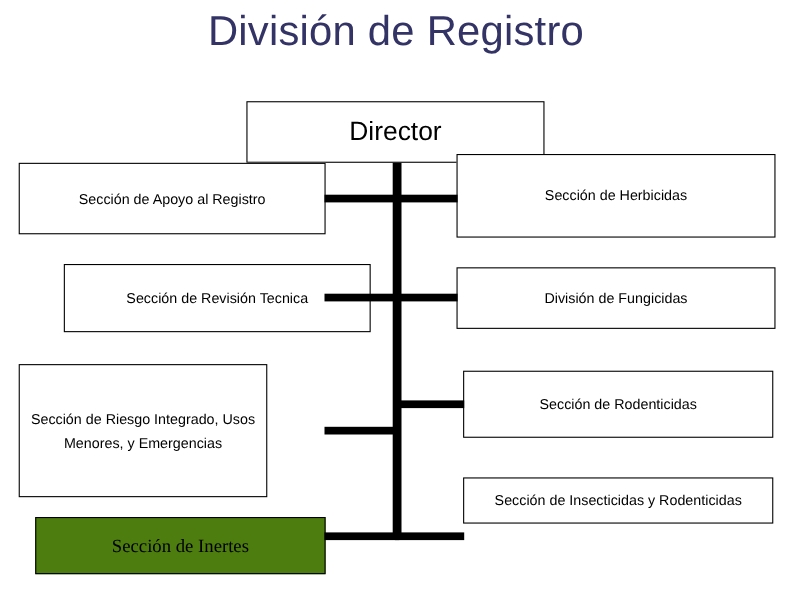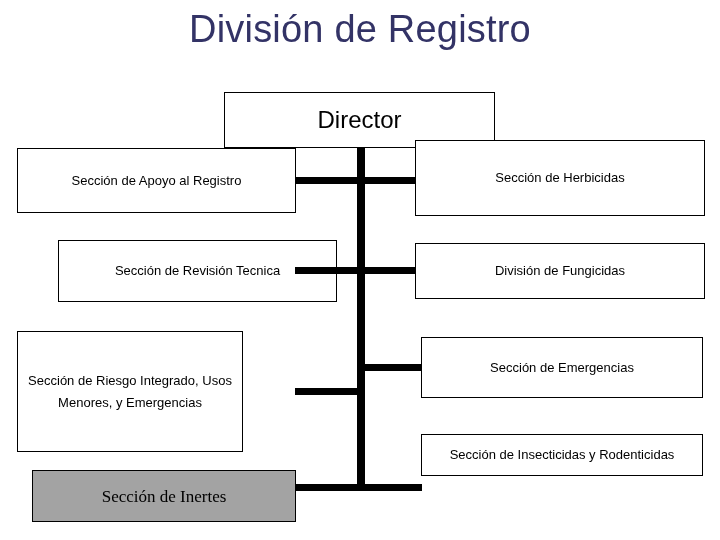--- a/index.html
+++ b/index.html
@@ -49,21 +49,21 @@
     font-family: "Liberation Sans", sans-serif;
     font-size: 13px;
     line-height: 22px;
     padding: 0 4px;
   }
   .node.root {
     font-size: 24px;
     line-height: 28px;
   }
   .node.teal {
-    background: #a3a3a3;
+    background: #4d7c0f;
     font-family: "Liberation Serif", serif;
     font-size: 17px;
     line-height: 21px;
   }
   .node .node-label {
     display: block;
     width: 100%;
   }
 
   
@@ -114,21 +114,21 @@
     <span class="node-label">Sección de Herbicidas</span>
   </div>
   <div class="connector" style="left:359px; top:177px; width:57px;"></div>
 
   <div class="node" style="left:415px; top:243px; width:290px; height:56px;">
     <span class="node-label">División de Fungicidas</span>
   </div>
   <div class="connector" style="left:359px; top:267px; width:57px;"></div>
 
   <div class="node" style="left:421px; top:337px; width:282px; height:61px;">
-    <span class="node-label">Sección de Emergencias</span>
+    <span class="node-label">Sección de Rodenticidas</span>
   </div>
   <div class="connector" style="left:359px; top:364px; width:63px;"></div>
 
   <div class="node" style="left:421px; top:434px; width:282px; height:42px;">
     <span class="node-label">Sección de Insecticidas y Rodenticidas</span>
   </div>
   <div class="connector" style="left:359px; top:484px; width:63px;"></div>
 
 </div>
 

